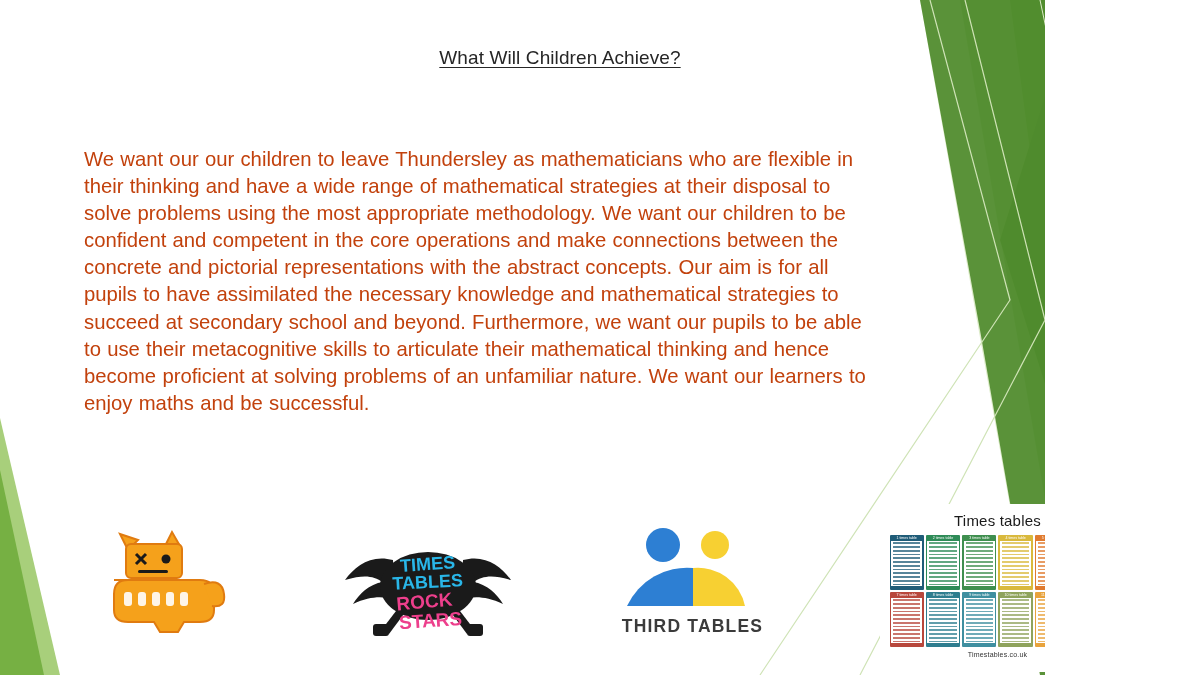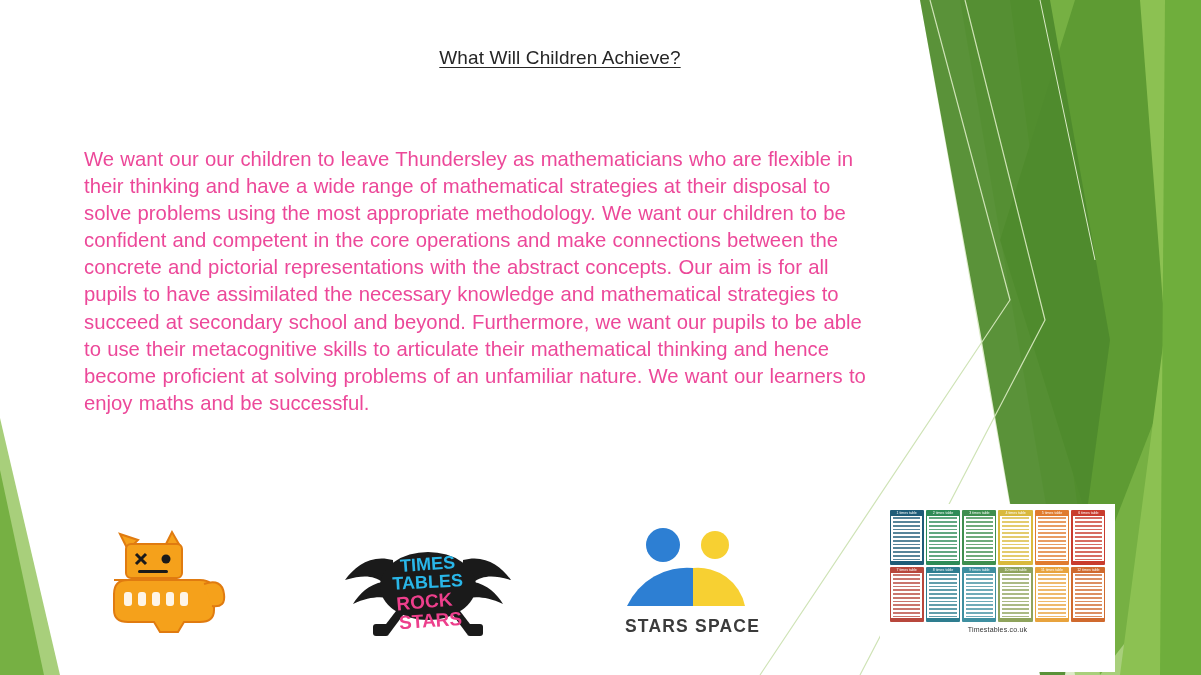--- a/index.html
+++ b/index.html
@@ -5,21 +5,21 @@
   html, body {
     margin: 0;
     padding: 0;
     background: #ffffff;
   }
   body {
     font-family: "Liberation Sans", sans-serif;
   }
   .slide {
     position: relative;
-    width: 1201px;
+    width: 1045px;
     height: 675px;
     overflow: hidden;
     background: #ffffff;
   }
 
   
   .deco { position: absolute; top: 0; left: 0; width: 1201px; height: 675px; pointer-events: none; }
 
   
   .title {
@@ -36,21 +36,21 @@
   }
 
   
   .body-text {
     position: absolute;
     top: 146px;
     left: 84px;
     width: 795px;
     font-size: 20.3px;
     line-height: 27.1px;
-    color: #ec4899;
+    color: #c2410c;
     word-spacing: 0.6px;
   }
 
   
   .logos {
     position: absolute;
     left: 0;
     top: 500px;
     width: 1201px;
     height: 175px;
@@ -227,25 +227,26 @@
     </div>
 
     <div class="logo-tsl">
       <svg viewBox="0 0 175 95" width="175" height="95" aria-hidden="true">
         <circle cx="58" cy="27" r="17" fill="#2D7FD3"></circle>
         <circle cx="110" cy="27" r="14" fill="#F7D032"></circle>
         <path d="M22 88 A66 66 0 0 1 88 50 L88 88 Z" fill="#2D7FD3"></path>
         <path d="M88 50 A48 48 0 0 1 140 88 L88 88 Z" fill="#F7D032"></path>
       </svg>
       <div class="tsl-text">
-        <div class="tsl-top">STARS SPACE</div>
+        <div class="tsl-top">THIRD TABLES</div>
       </div>
     </div>
 
     <div class="logo-tt">
+      <div class="tt-title">Times tables</div>
       <div class="tt-grid" id="tt-grid">
           <div class="tt-cell" style="background: rgb(31, 92, 120);">
             <div class="hd">1 times table</div>
             <div class="rows">
               <i style="background: rgb(31, 92, 120);"></i>
               <i style="background: rgb(31, 92, 120);"></i>
               <i style="background: rgb(31, 92, 120);"></i>
               <i style="background: rgb(31, 92, 120);"></i>
               <i style="background: rgb(31, 92, 120);"></i>
               <i style="background: rgb(31, 92, 120);"></i>

